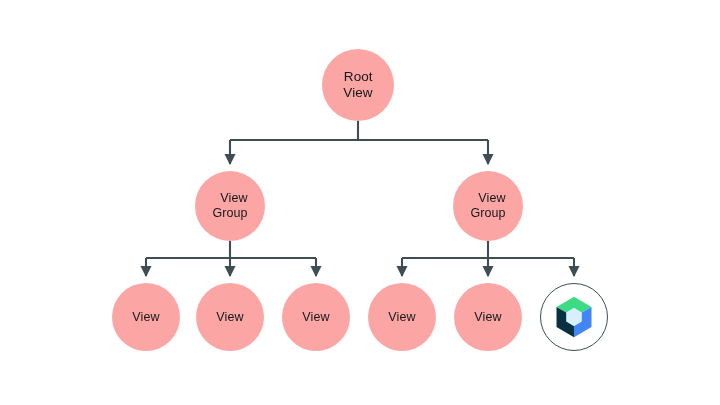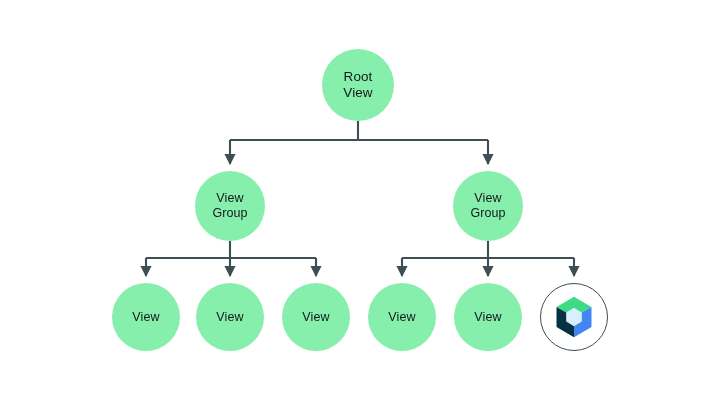--- a/index.html
+++ b/index.html
@@ -30,21 +30,22 @@
   .node {
     position: absolute;
     border-radius: 50%;
     box-sizing: border-box;
     display: flex;
     align-items: center;
     justify-content: center;
     text-align: center;
   }
   .node-fill {
-    background: #86efac;
+    background: #fca5a5;
+    text-align: right;
   }
   .node-outline {
     background: #ffffff;
     border: 1.6px solid #3f4d55;
   }
   .node-label {
     color: #15181a;
     font-family: "Liberation Sans", sans-serif;
     line-height: 1.18;
     letter-spacing: 0.1px;

